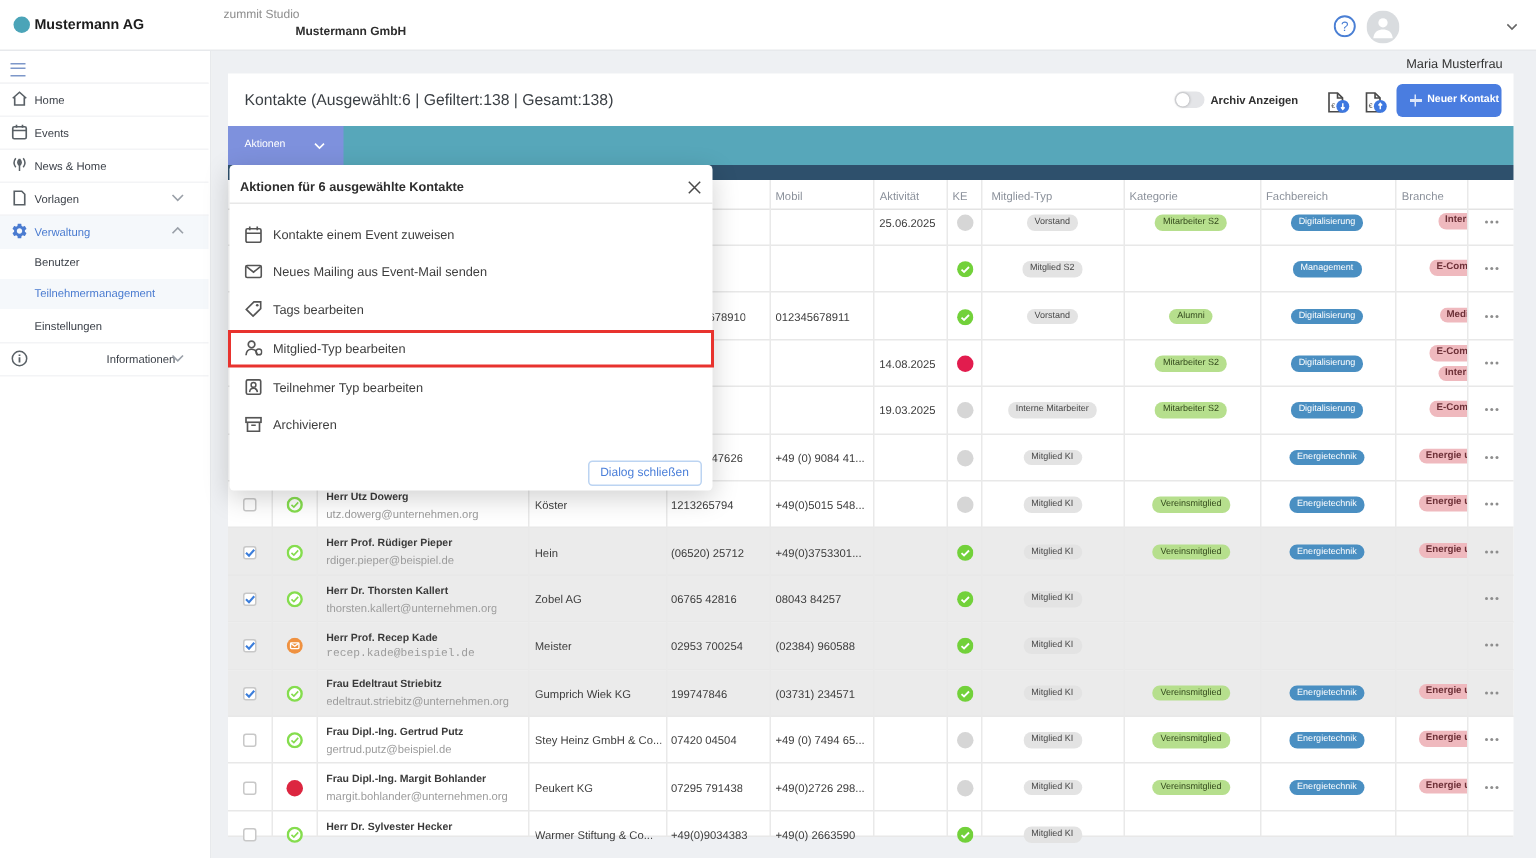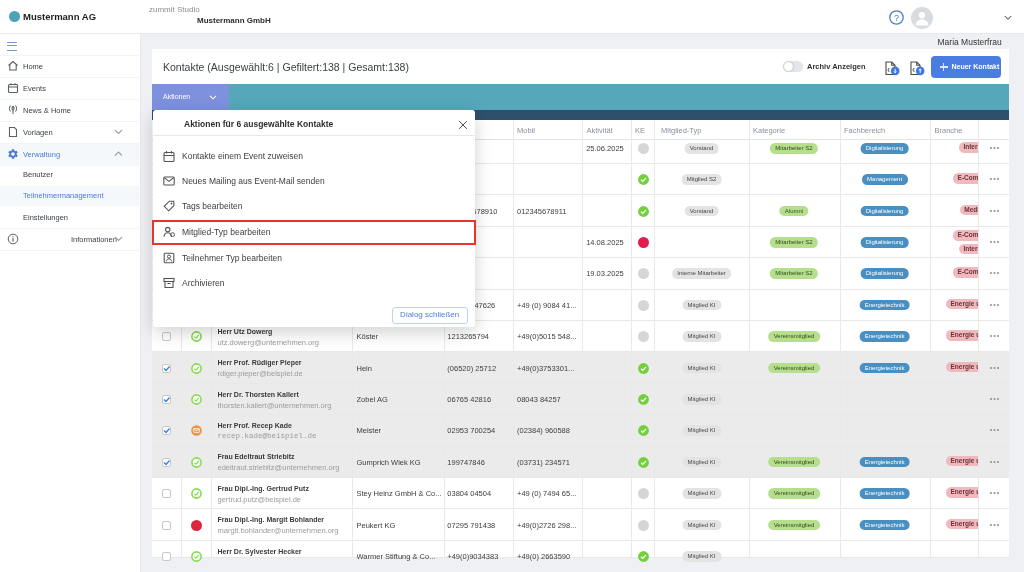--- a/index.html
+++ b/index.html
@@ -334,21 +334,21 @@
 <div class="dots" style="top:460.8px;"></div>
 <div class="row " style="top:478px;height:31.4px;"></div>
 <div class="chk" style="left:162px;top:489.2px;"></div>
 <svg class="abs" style="left:190.9px;top:488.2px;z-index:2;" width="11" height="11" viewBox="0 0 11 11">
     <circle cx="5.5" cy="5.5" r="4.6" fill="#fff" stroke="#85dd4e" stroke-width="1.6"></circle>
     <polyline points="3.3,5.6 4.9,7.1 7.8,3.9" fill="none" stroke="#85dd4e" stroke-width="1.1"></polyline>
   </svg>
 <div class="cell nm" style="left:217.5px;top:483.7px;max-width:130px;z-index:2;">Frau Dipl.-Ing. Gertrud Putz</div>
 <div class="cell em" style="left:217.5px;top:494.7px;max-width:130px;z-index:2;">gertrud.putz@beispiel.de</div>
 <div class="cell" style="left:356.5px;top:489.2px;max-width:84px;z-index:2;">Stey Heinz GmbH &amp; Co...</div>
-<div class="cell" style="left:447.3px;top:489.2px;max-width:63px;z-index:2;">03804 04504</div>
+<div class="cell" style="left:447.3px;top:489.2px;max-width:63px;z-index:2;">07420 04504</div>
 <div class="cell" style="left:517px;top:489.2px;max-width:63px;z-index:2;">+49 (0) 7494 65...</div>
 <div class="abs" style="left:637.9px;top:488.2px;width:11px;height:11px;border-radius:50%;background:#d6d6d6;z-index:2;"></div>
 <div class="pill pgray" style="left:701.5px;top:488.2px;">Mitglied KI</div>
 <div class="pill pgreen" style="left:794px;top:488.2px;">Vereinsmitglied</div>
 <div class="pill pblue" style="left:884.6px;top:488.2px;">Energietechnik</div>
 <div class="abs" style="left:930px;top:487.2px;width:47.8px;height:12px;overflow:hidden;z-index:2;">
     <div class="pill ppink" style="left:16px;top:0;transform:none;text-align:left;">Energie und Ve</div>
   </div>
 <div class="dots" style="top:492.2px;"></div>
 <div class="row " style="top:509.4px;height:31.4px;"></div>
@@ -376,21 +376,21 @@
 <div class="cell nm" style="left:217.5px;top:546.5px;max-width:130px;z-index:2;">Herr Dr. Sylvester Hecker</div>
 <div class="cell" style="left:356.5px;top:552px;max-width:84px;z-index:2;">Warmer Stiftung &amp; Co...</div>
 <div class="cell" style="left:447.3px;top:552px;max-width:63px;z-index:2;">+49(0)9034383</div>
 <div class="cell" style="left:517px;top:552px;max-width:63px;z-index:2;">+49(0) 2663590</div>
 <svg class="abs" style="left:637.9px;top:551px;z-index:2;" width="11" height="11" viewBox="0 0 11 11">
     <circle cx="5.5" cy="5.5" r="5.4" fill="#72d13a"></circle>
     <polyline points="3,5.7 4.7,7.3 8,4" fill="none" stroke="#fff" stroke-width="1.2"></polyline>
   </svg>
 <div class="pill pgray" style="left:701.5px;top:551px;">Mitglied KI</div>
 <div class="abs" style="left:153px;top:110px;width:322px;height:217px;background:#fff;border-radius:3px;box-shadow:0 5px 18px rgba(0,0,0,0.18);z-index:10;">
- <div class="abs" style="left:7px;top:8.5px;font-size:8.5px;font-weight:bold;color:#2d2d2d;margin-left:24px;">Aktionen für 6 ausgewählte Kontakte</div>
+ <div class="abs" style="left:7px;top:8.5px;font-size:8.5px;font-weight:bold;color:#2d2d2d;">Aktionen für 6 ausgewählte Kontakte</div>
  <svg class="abs" style="left:304.5px;top:9.5px;" width="10" height="10" viewBox="0 0 10 10">
       <path d="M1.2 1.2 L8.8 8.8 M8.8 1.2 L1.2 8.8" stroke="#4a4a4a" stroke-width="1"></path>
     </svg>
  <div class="abs" style="left:0;top:24.6px;width:322px;border-top:1px solid #e8e8e8;"></div>
 <svg class="abs" style="left:10px;top:39.6px;" width="12" height="12" viewBox="0 0 12 12">
       <rect x="1" y="2.5" width="10" height="9" rx="1" fill="none" stroke="#555" stroke-width="1.1"></rect>
       <path d="M1 5.5 H11 M3.5 1 V3.5 M8.5 1 V3.5" stroke="#555" stroke-width="1.1"></path>
     </svg>
 <div class="abs" style="left:29px;top:40.6px;font-size:8.5px;color:#3d3d3d;">Kontakte einem Event zuweisen</div>
 <svg class="abs" style="left:10px;top:65px;" width="12" height="12" viewBox="0 0 12 12">

